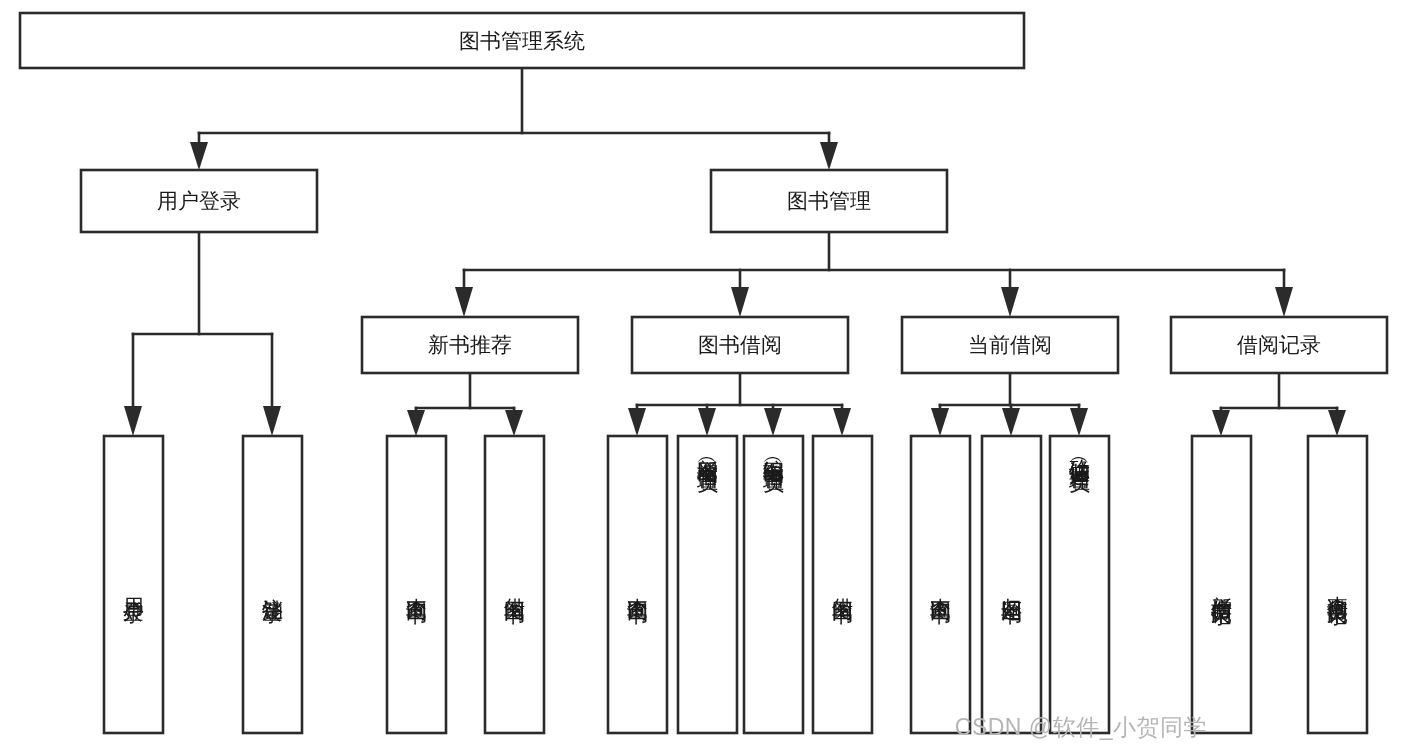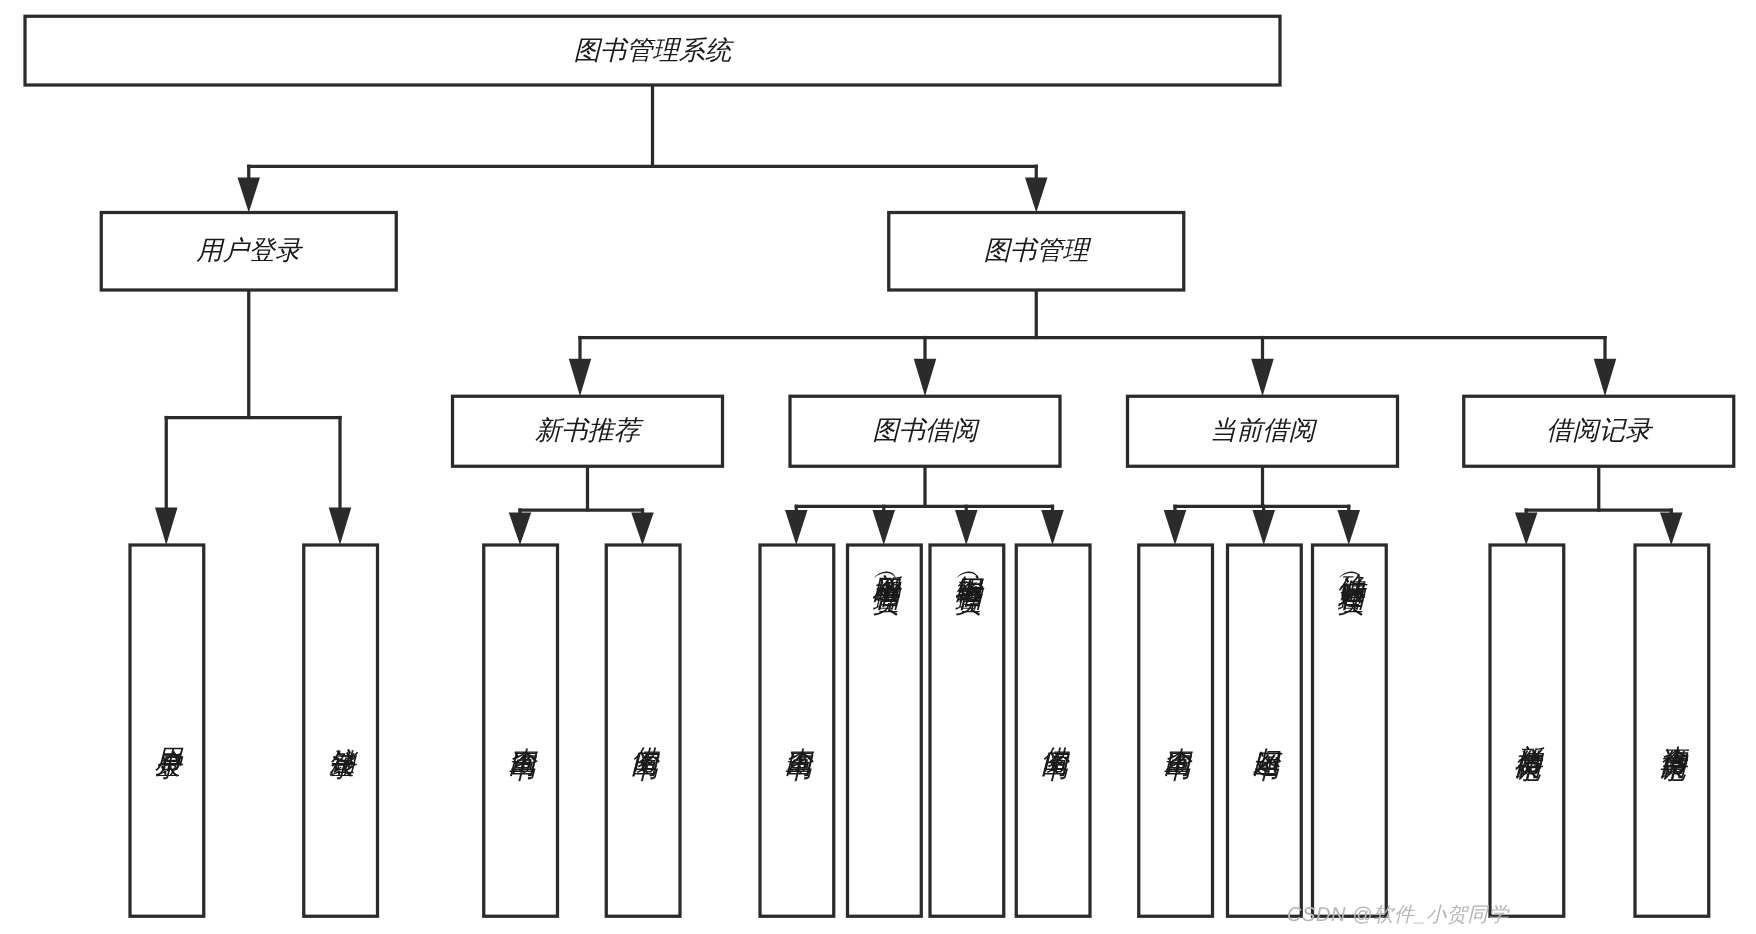--- a/index.html
+++ b/index.html
@@ -10,21 +10,20 @@
   body {
     width: 1405px;
     height: 747px;
     font-family: "Liberation Sans", "DejaVu Sans", sans-serif;
     overflow: hidden;
   }
   #diagram-root {
     position: relative;
     width: 1215px;
     height: 747px;
-    font-style: italic;
   }
   svg#flowchart {
     position: absolute;
     top: 0;
     left: 0;
     width: 1405px;
     height: 747px;
     display: block;
   }
   .node-rect {
@@ -64,21 +63,21 @@
     line-height: 1.05;
     letter-spacing: 2px;
     color: #1a1a1a;
     white-space: nowrap;
   }
   #watermark {
     position: absolute;
     right: 8px;
     bottom: 4px;
     font-family: "Liberation Sans", "DejaVu Sans", sans-serif;
-    font-size: 16px;
+    font-size: 23px;
     color: #b5b5b5;
     letter-spacing: 0.5px;
     user-select: none;
   }
 </style>
 </head>
 <body>
 
 <div id="diagram-root">
 

